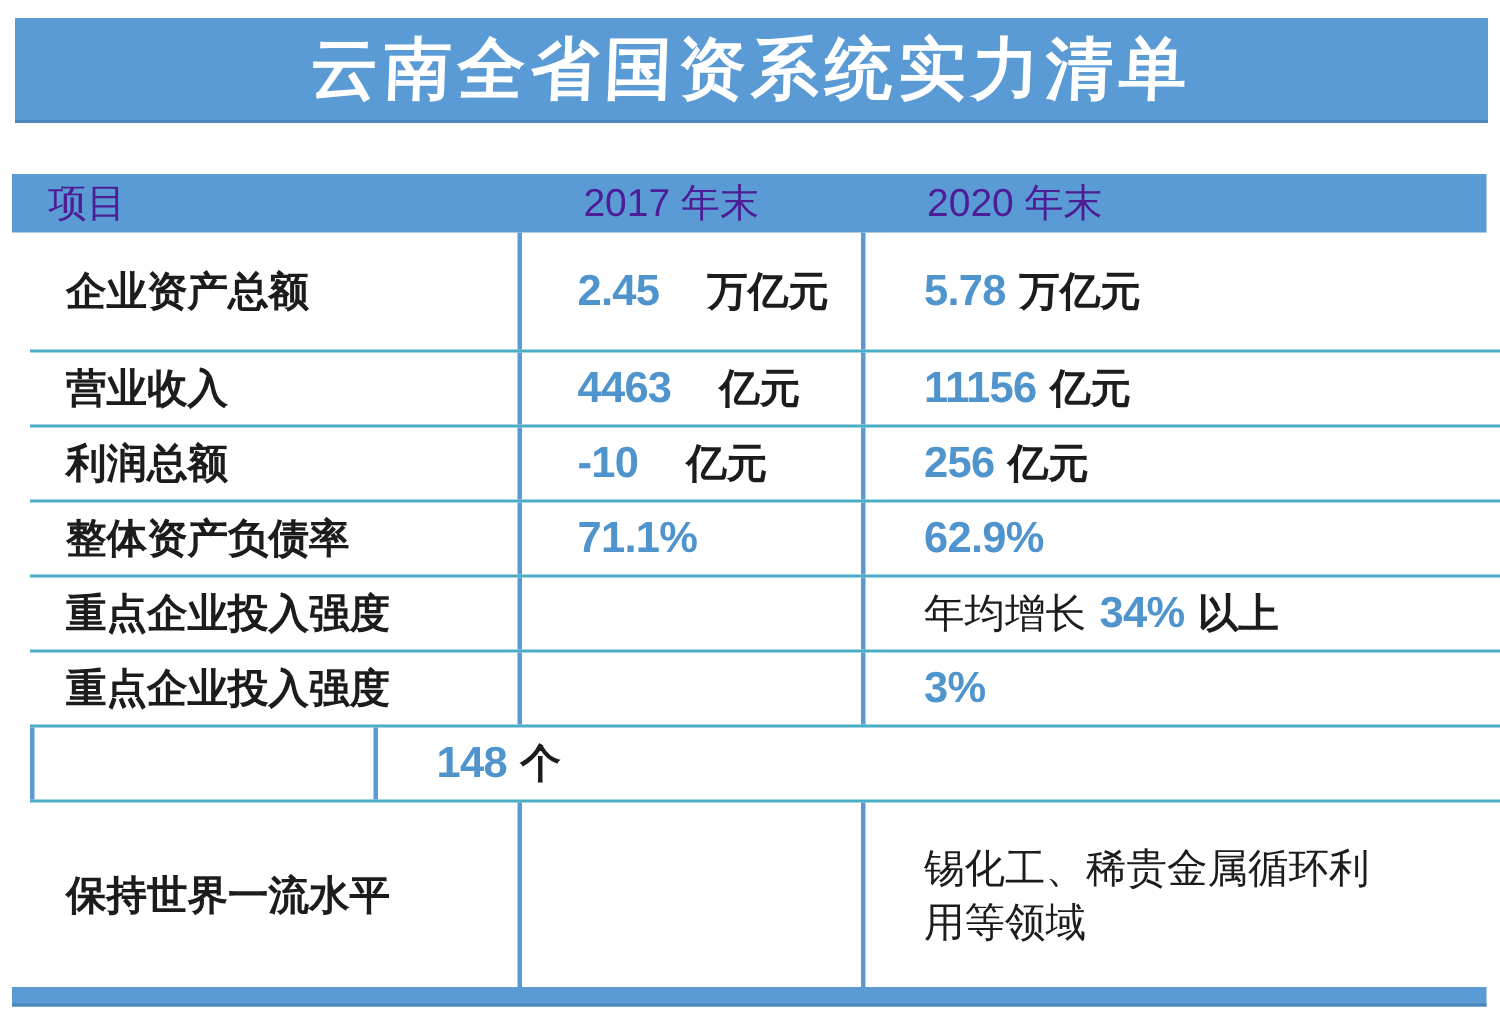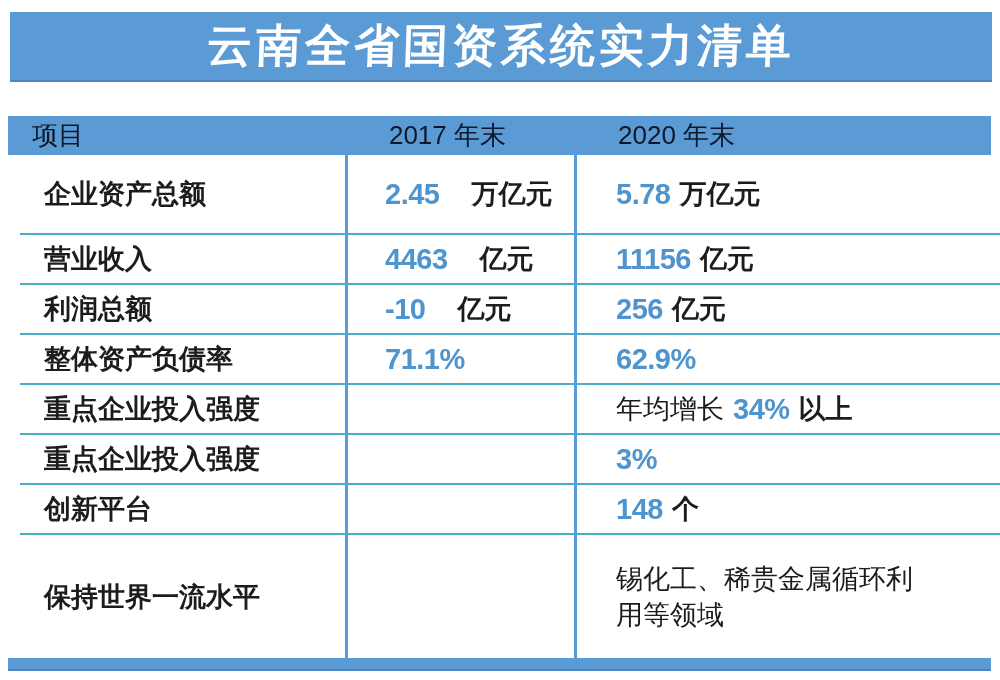--- a/index.html
+++ b/index.html
@@ -39,21 +39,21 @@
     white-space:nowrap;
   }
   
   .thead{
     position:absolute;
     left:8px; top:116px;
     width:983px; height:39px;
     background:var(--accent);
     display:flex;
     align-items:center;
-    color:#0f172a;
+    color:#4c1d95;
     font-size:26px;
     font-weight:500;
   }
   .thead .hc1{width:325px;padding-left:24px;}
   .thead .hc2{width:229px;text-align:center;}
   .thead .hc3{flex:1;padding-left:56px;}
   
   .tbody{
     position:absolute;
     left:20px; top:155px;
@@ -211,23 +211,20 @@
           <span class="unit"></span>
       </div>
       <div class="cell c3">
         <span class="pre"></span>
           <span class="num">3%</span>
           <span class="unit"></span>
       </div>
     </div>
 
     <div class="row">
-      <div class="cell c1">
-        <span class="label">创新平台</span>
-      </div>
       <div class="cell c2">
         <span class="pre"></span>
           <span class="unit"></span>
       </div>
       <div class="cell c3">
         <span class="pre"></span>
           <span class="num">148</span>
           <span class="unit">个</span>
       </div>
     </div>

